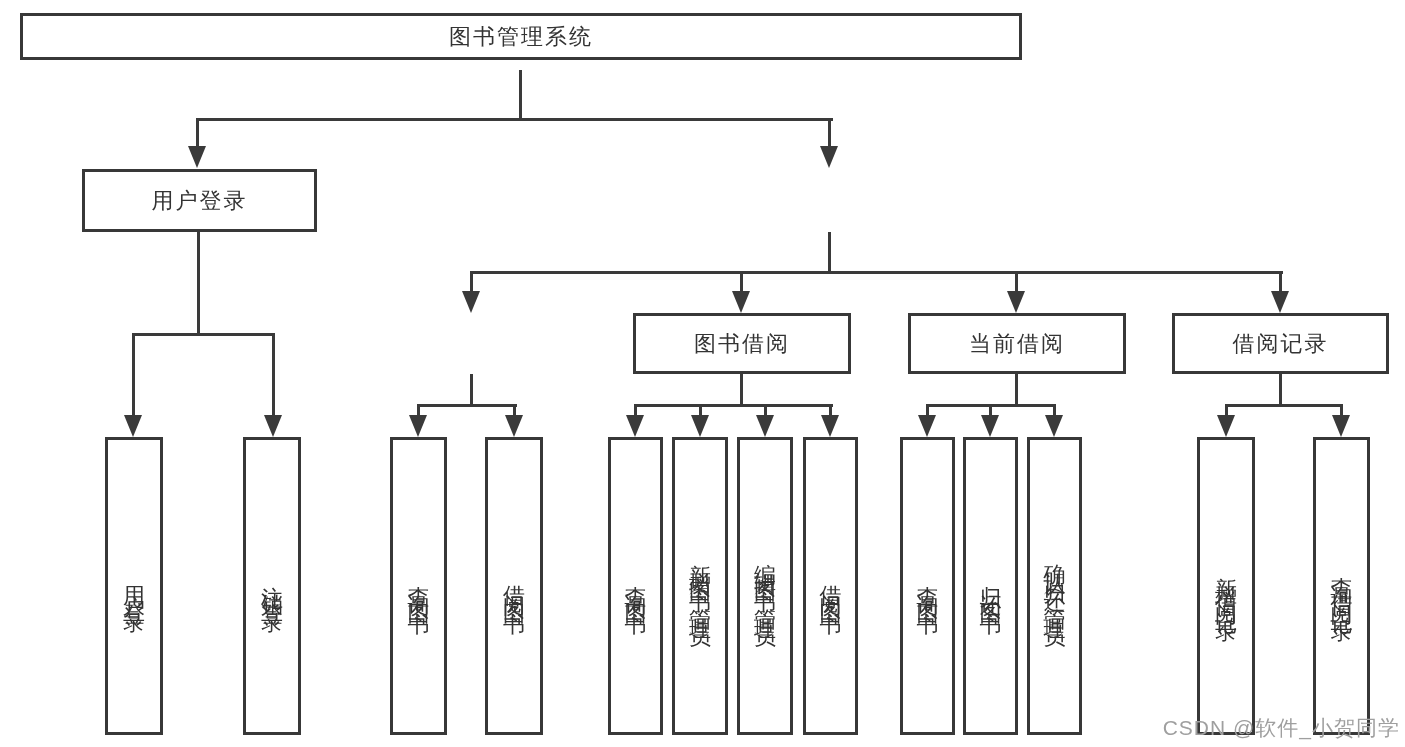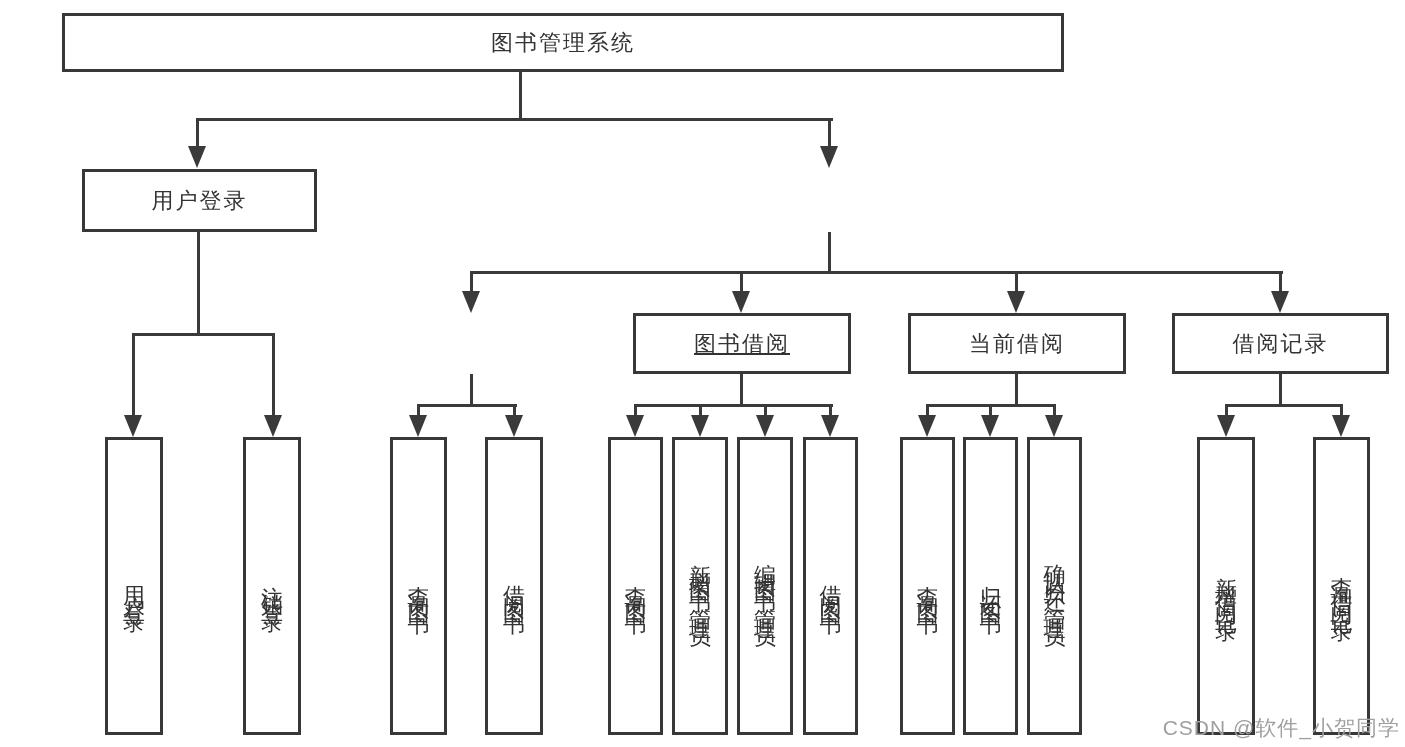--- a/index.html
+++ b/index.html
@@ -59,21 +59,21 @@
     color: #9f9f9f;
     white-space: nowrap;
     text-align: right;
   }
 </style>
 </head>
 <body>
 
 <div id="canvas">
 
-  <div class="box" style="left:20px; top:13px; width:1002px; height:59px;margin-left:42px;">
+  <div class="box" style="left:20px; top:13px; width:1002px; height:47px;">
     <span class="hlabel">图书管理系统</span>
   </div>
 
   <div class="line" style="left:519px; top:70px; width:3px; height:50px;"></div>
   <div class="line" style="left:197px; top:118px; width:636px; height:3px;"></div>
   <div class="line" style="left:196px; top:118px; width:3px; height:32px;"></div>
   <div class="arrow" style="left:188px; top:146px;"></div>
   <div class="line" style="left:828px; top:118px; width:3px; height:32px;"></div>
   <div class="arrow" style="left:820px; top:146px;"></div>
 
@@ -92,21 +92,21 @@
   <div class="line" style="left:470px; top:271px; width:813px; height:3px;"></div>
   <div class="line" style="left:470px; top:271px; width:3px; height:22px;"></div>
   <div class="arrow" style="left:462px; top:291px;"></div>
   <div class="line" style="left:740px; top:271px; width:3px; height:22px;"></div>
   <div class="arrow" style="left:732px; top:291px;"></div>
   <div class="line" style="left:1015px; top:271px; width:3px; height:22px;"></div>
   <div class="arrow" style="left:1007px; top:291px;"></div>
   <div class="line" style="left:1279px; top:271px; width:3px; height:22px;"></div>
   <div class="arrow" style="left:1271px; top:291px;"></div>
 
-  <div class="box" style="left:633px; top:313px; width:218px; height:61px;text-decoration:underline;">
+  <div class="box" style="left:633px; top:313px; width:218px; height:61px;">
     <span class="hlabel">图书借阅</span>
   </div>
   <div class="box" style="left:908px; top:313px; width:218px; height:61px;justify-content:center;">
     <span class="hlabel">当前借阅</span>
   </div>
   <div class="box" style="left:1172px; top:313px; width:217px; height:61px;">
     <span class="hlabel">借阅记录</span>
   </div>
 
   <div class="line" style="left:470px; top:374px; width:3px; height:33px;"></div>

